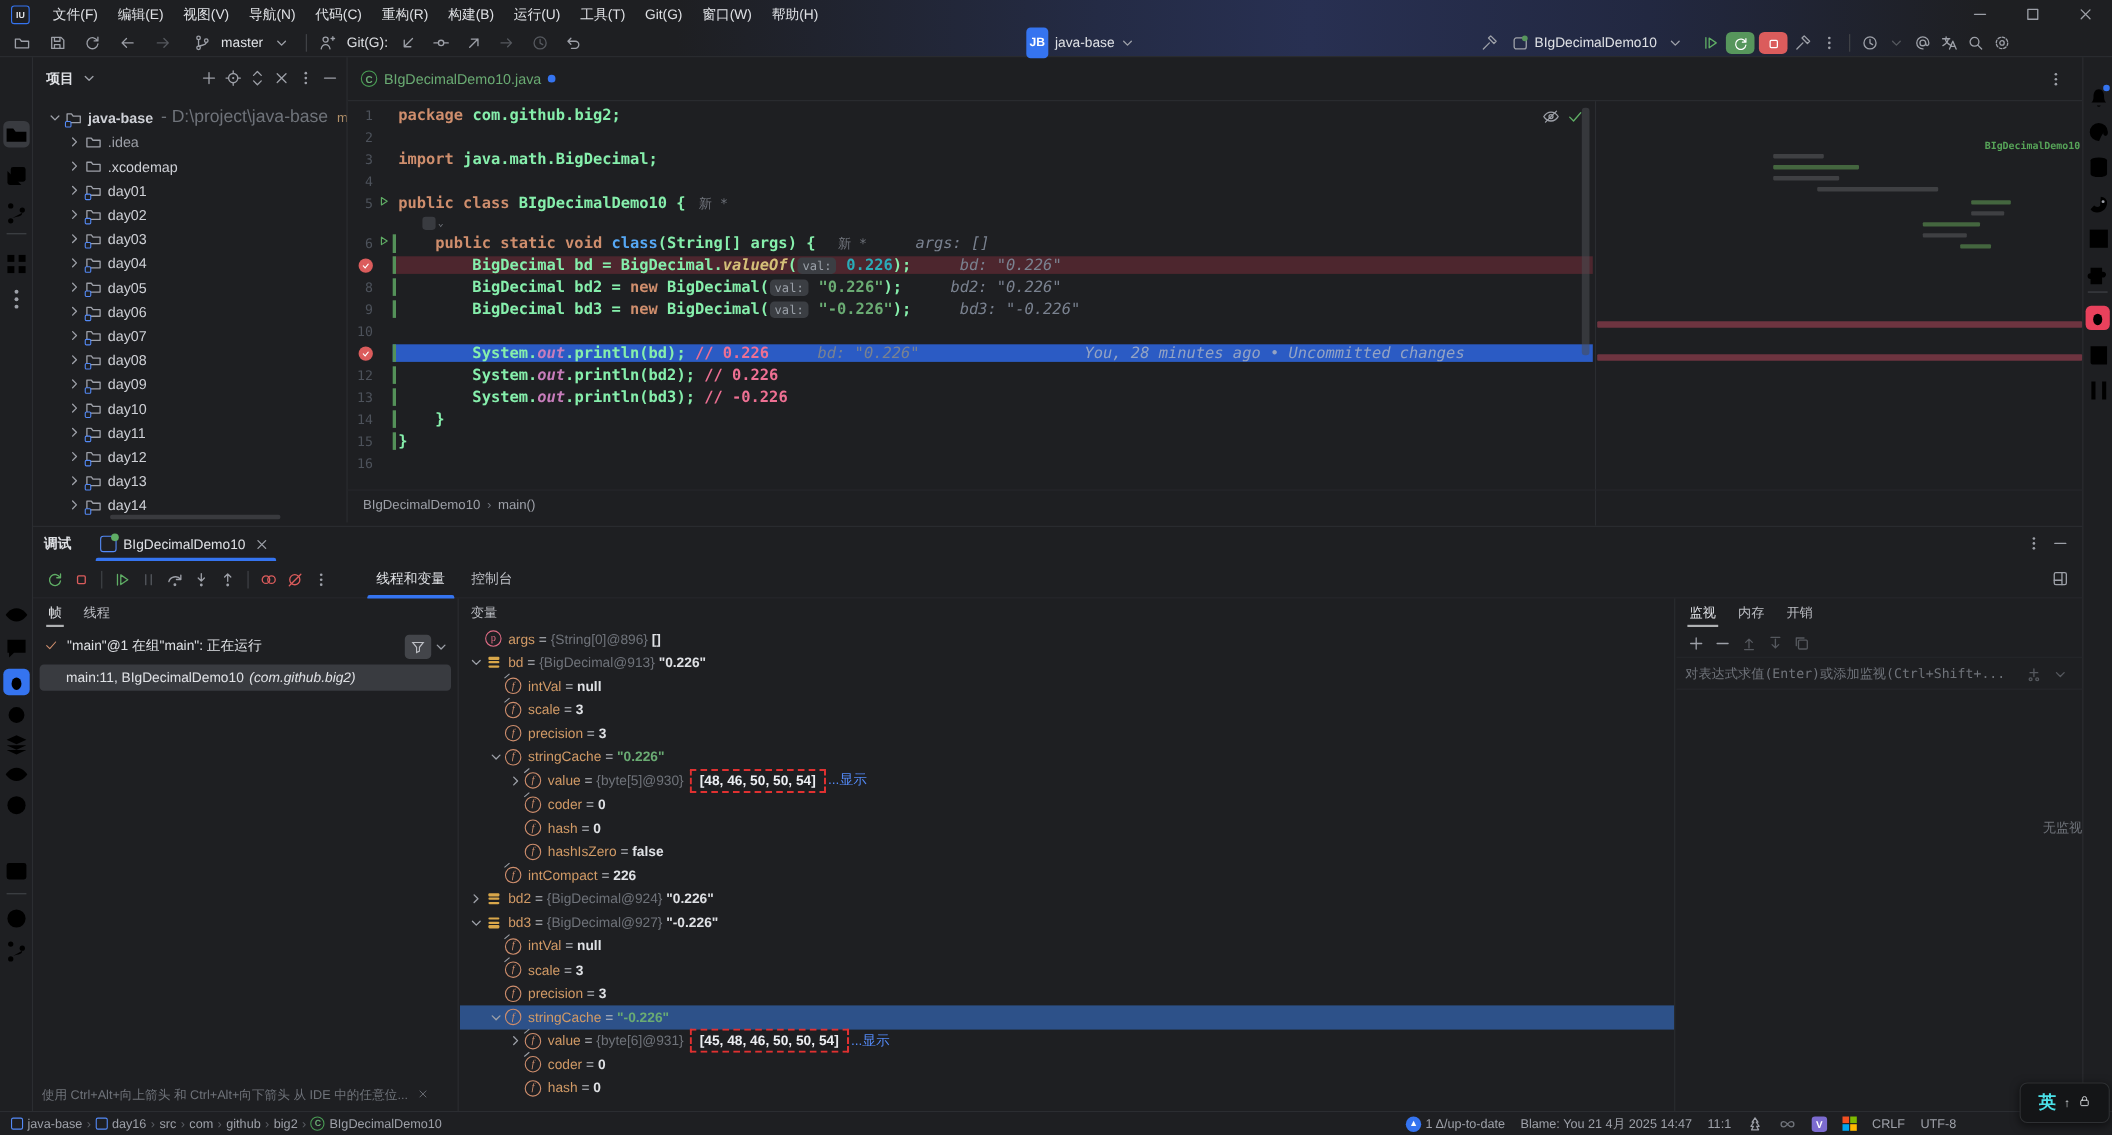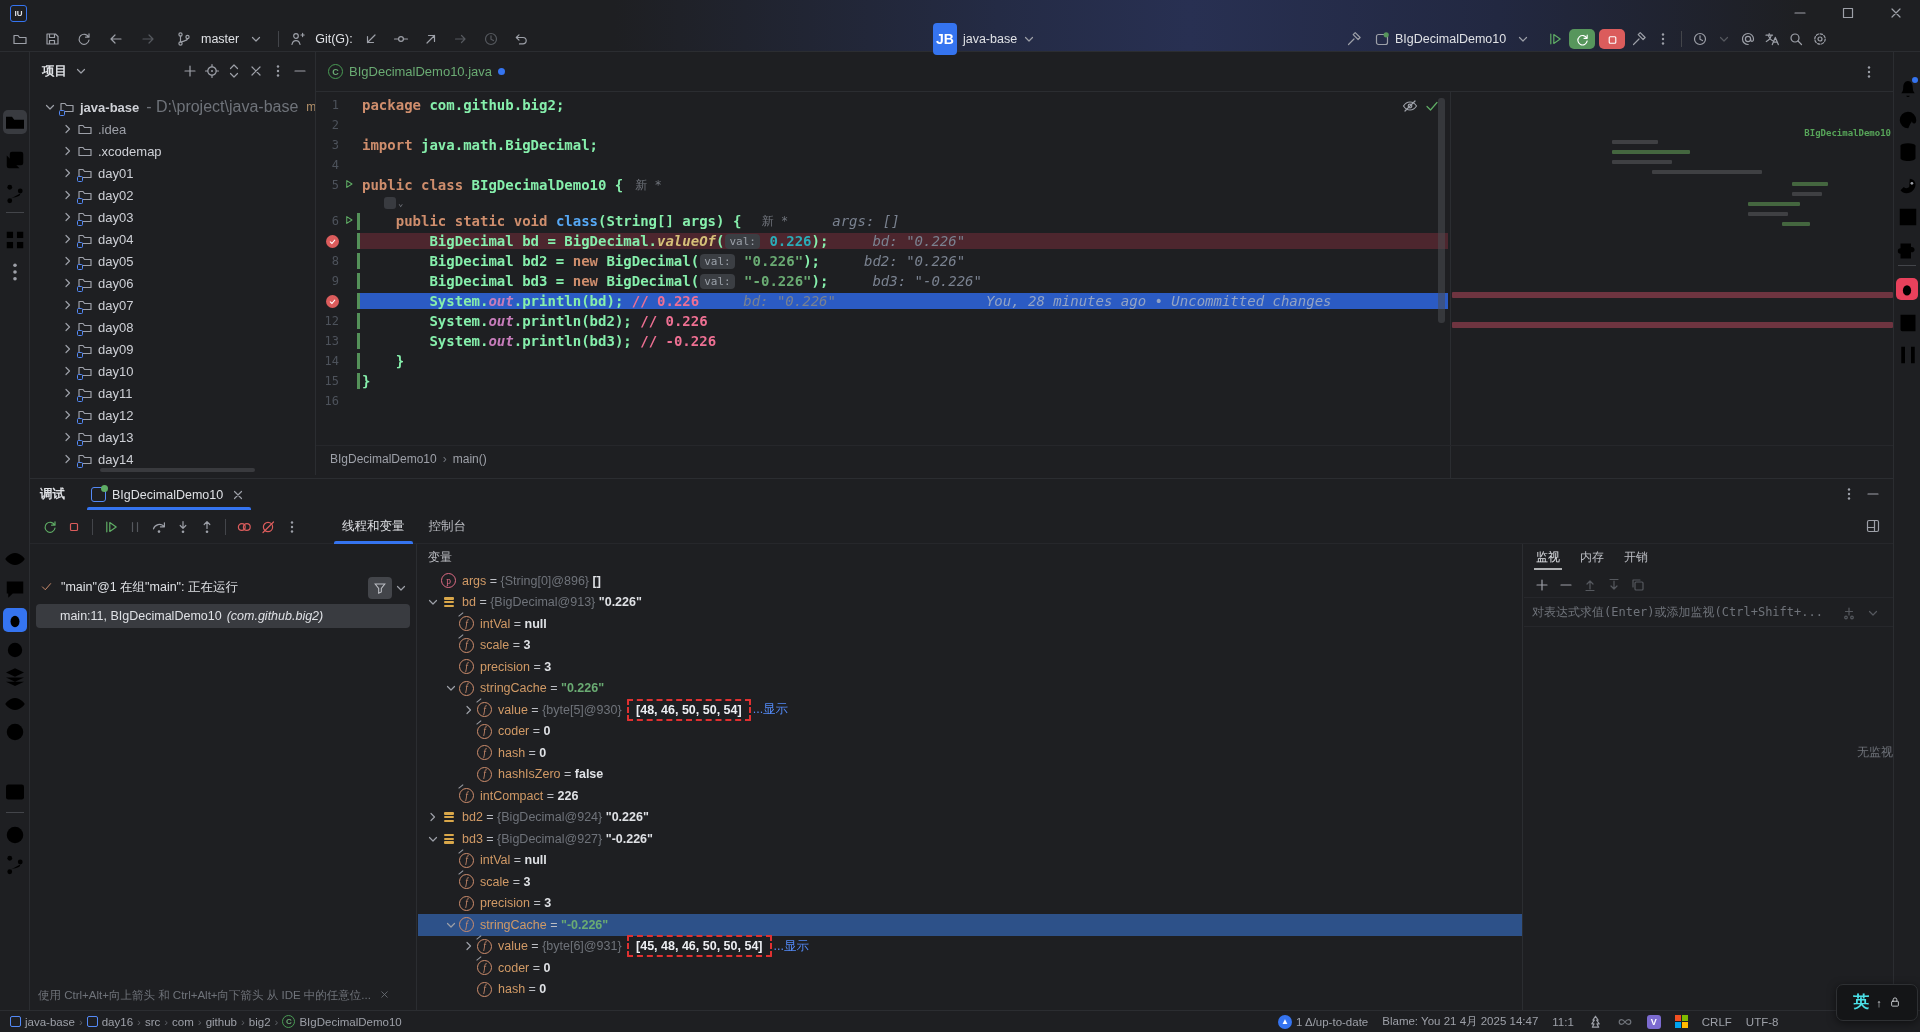--- a/index.html
+++ b/index.html
@@ -15,21 +15,21 @@
   #logo { width:17px; height:17px; margin:0 12px 0 10px; border:1.5px solid #3574f0; border-radius:3px;
     color:#dfe1e5; font-size:8px; font-weight:bold; display:flex; align-items:center; justify-content:center; }
   .menu-item { padding:0 9px; height:22px; line-height:22px; color:#dfe1e5; font-size:12.5px; border-radius:4px; cursor:default; }
   #win-controls { position:absolute; right:0; top:0; height:26px; display:flex; }
   .win-btn { width:48px; height:26px; display:flex; align-items:center; justify-content:center; color:#9da0a8; }
   #toolbar { position:absolute; left:0; top:26px; width:1920px; height:26px; display:flex; align-items:center; }
   .tb-div { width:1px; height:16px; background:#43454a; margin:0 6px; }
   .ic { width:24px; height:22px; display:inline-flex; align-items:center; justify-content:center; color:#9da0a8; border-radius:4px; flex:0 0 auto; }
   .ic svg, .ics svg { width:16px; height:16px; fill:none; stroke:currentColor; stroke-width:1.2; stroke-linecap:round; stroke-linejoin:round; }
   .ic.dim { color:#55585e; }
-  .chip-jb { background:#3574f0; color:#fff; font-size:14px; font-weight:bold; border-radius:4px; padding:8px 3px; margin-right:6px; }
+  .chip-jb { background:#3574f0; color:#fff; font-size:11px; font-weight:bold; border-radius:4px; padding:8px 3px; margin-right:6px; }
   .tb-label { color:#dfe1e5; font-size:12.5px; }
   .run-chip { display:flex; align-items:center; gap:5px; color:#dfe1e5; }
   .btn-green { background:#57965c; color:#fff; }
   .btn-red { background:#db5c5c; color:#fff; }
   .sq-btn { width:26px; height:20px; border-radius:5px; display:inline-flex; align-items:center; justify-content:center; margin:0 2px; }
   .green-ic { color:#5fad65; }
   .red-ic { color:#db5c5c; }
 
   
   #left-stripe { position:absolute; left:0; top:52px; width:30px; height:958px; border-right:1px solid #2b2d31; }
@@ -168,20 +168,34 @@
   #ime .ims { color:#cfd2d6; font-size:11px; }
 </style>
 </head>
 <body>
 
 <div id="app">
 
   <div id="header">
     <div id="titlebar">
       <div id="logo">IU</div>
+      <div id="menus" style="display: flex;">
+          <span class="menu-item">文件(F)</span>
+          <span class="menu-item">编辑(E)</span>
+          <span class="menu-item">视图(V)</span>
+          <span class="menu-item">导航(N)</span>
+          <span class="menu-item">代码(C)</span>
+          <span class="menu-item">重构(R)</span>
+          <span class="menu-item">构建(B)</span>
+          <span class="menu-item">运行(U)</span>
+          <span class="menu-item">工具(T)</span>
+          <span class="menu-item">Git(G)</span>
+          <span class="menu-item">窗口(W)</span>
+          <span class="menu-item">帮助(H)</span>
+        </div>
       <div id="win-controls">
           <div class="win-btn">
             <span class="ics" style="width:16px;height:16px;display:inline-flex">
               <svg viewBox="0 0 16 16">
                 <path d="M3 8h10"></path>
               </svg>
             </span>
           </div>
           <div class="win-btn">
             <span class="ics" style="width:16px;height:16px;display:inline-flex">
@@ -911,20 +925,25 @@
         </div>
         <div class="code-row">
           <span class="gut-num">8</span>
           <span class="gut-ic"></span>
           <div class="code-body"><i class="gbar"></i><span class="s-pl">        BigDecimal bd2 = </span><span class="s-kw">new</span><span class="s-pl"> BigDecimal(</span><span class="s-chip">val:</span><span class="s-pl"> </span><span class="s-str">"0.226"</span><span class="s-pl">);</span><span class="s-dbg">bd2: "0.226"</span></div>
         </div>
         <div class="code-row">
           <span class="gut-num">9</span>
           <span class="gut-ic"></span>
           <div class="code-body"><i class="gbar"></i><span class="s-pl">        BigDecimal bd3 = </span><span class="s-kw">new</span><span class="s-pl"> BigDecimal(</span><span class="s-chip">val:</span><span class="s-pl"> </span><span class="s-str">"-0.226"</span><span class="s-pl">);</span><span class="s-dbg">bd3: "-0.226"</span></div>
+        </div>
+        <div class="code-row">
+          <span class="gut-num">10</span>
+          <span class="gut-ic"></span>
+          <div class="code-body"><i class="gbar"></i></div>
         </div>
         <div class="code-row">
           <span class="gut-num" style="display: flex; justify-content: flex-end;">
             <span class="bp-dot">
               <svg viewBox="0 0 16 16">
                 <path d="M4 8.5l3 3 5-6"></path>
               </svg>
             </span>
           </span>
           <span class="gut-ic"></span>
@@ -1084,20 +1103,21 @@
         <div class="view-tab inactive">控制台</div>
         <span class="ic" style="position: absolute; right: 8px; top: 5px;">
           <svg viewBox="0 0 16 16">
             <rect x="2.5" y="2.5" width="11" height="11" rx="1.5"></rect>
             <path d="M9.5 2.5v11M2.5 9.5h7"></path>
           </svg>
         </span>
       </div>
 
     <div id="frames-panel">
+      <div id="frames-tabs" style="padding-left:4px;"><span class="ftab active">帧<i class="fline"></i></span><span class="ftab">线程</span></div>
       <div id="thread-row">
         <span id="thread-check" class="ics"><svg viewBox="0 0 16 16" style="width:13px;height:13px">
               <path d="M3 8.5l3.5 3.5L13 4.5"></path>
             </svg></span>
         <span id="thread-text">"main"@1 在组"main": 正在运行</span>
         <span id="thread-filter">
             <svg viewBox="0 0 16 16" style="width:14px;height:14px;fill:none;stroke:currentColor;stroke-width:1.2">
               <path d="M2.5 3.5h11L9.5 8.5v4l-3 1.5V8.5z"></path>
             </svg>
           </span>

